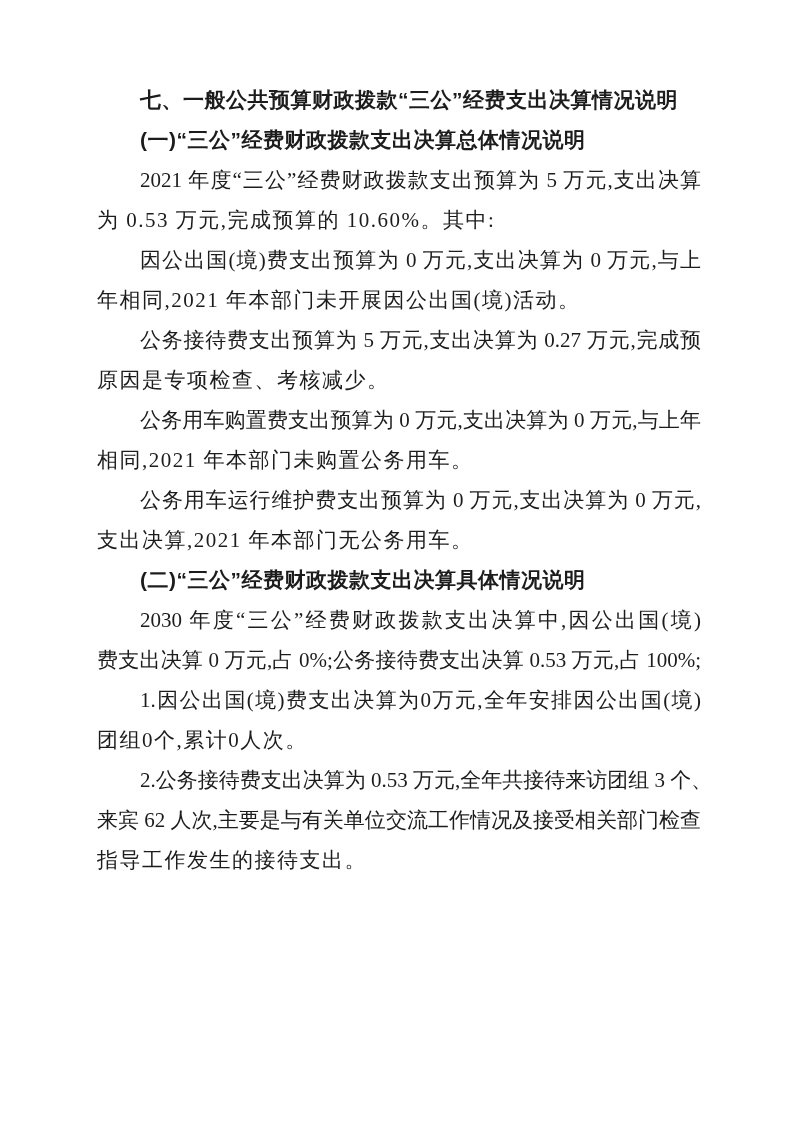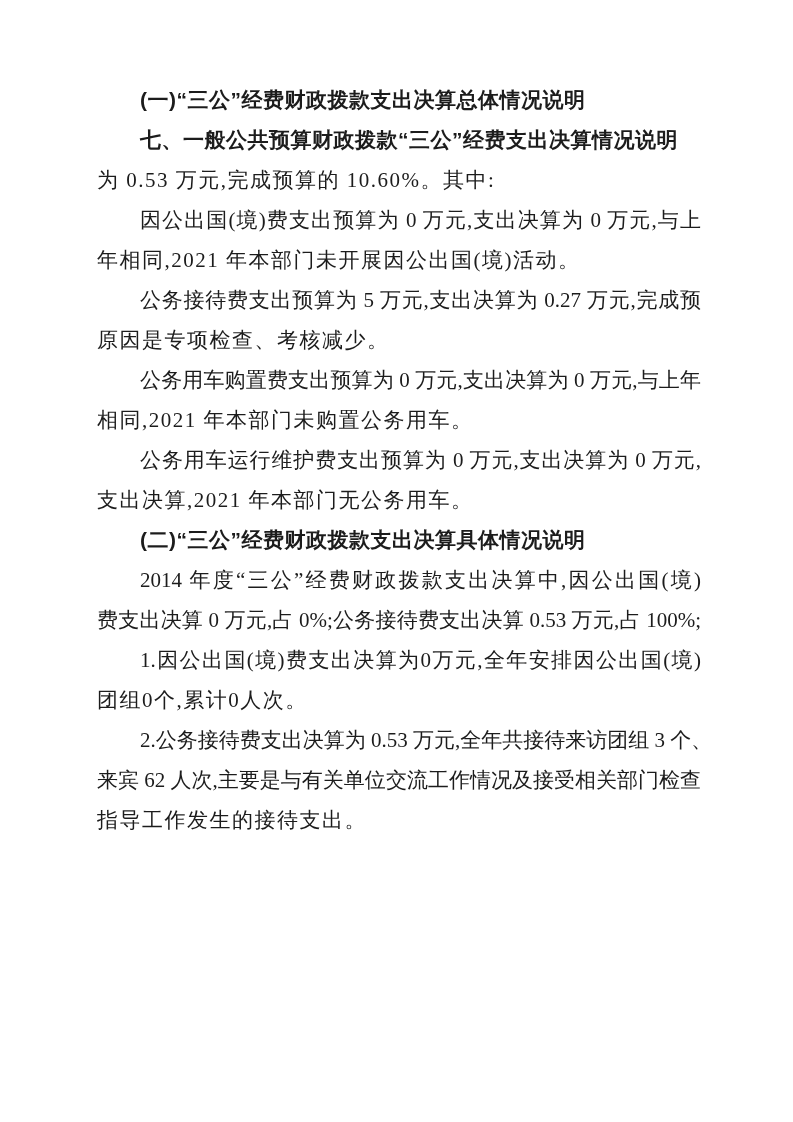--- a/index.html
+++ b/index.html
@@ -49,26 +49,27 @@
     font-weight: 700;
     letter-spacing: 0.5px;
   }
 </style>
 </head>
 <body>
 
 <div class="page">
   <div class="content" id="doc-content">
       <div class="block heading">
+        <div class="line first">七、一般公共预算财政拨款“三公”经费支出决算情况说明</div>
+      </div>
+      <div class="block heading">
         <div class="line first">(一)“三公”经费财政拨款支出决算总体情况说明</div>
       </div>
-      <div class="block heading">
-        <div class="line first">七、一般公共预算财政拨款“三公”经费支出决算情况说明</div>
-      </div>
       <div class="block body">
+        <div class="line first fill">2021 年度“三公”经费财政拨款支出预算为 5 万元,支出决算</div>
         <div class="line">为 0.53 万元,完成预算的 10.60%。其中:</div>
       </div>
       <div class="block body">
         <div class="line first fill">因公出国(境)费支出预算为 0 万元,支出决算为 0 万元,与上</div>
         <div class="line">年相同,2021 年本部门未开展因公出国(境)活动。</div>
       </div>
       <div class="block body">
         <div class="line first fill">公务接待费支出预算为 5 万元,支出决算为 0.27 万元,完成预</div>
         <div class="line">原因是专项检查、考核减少。</div>
       </div>
@@ -77,21 +78,21 @@
         <div class="line">相同,2021 年本部门未购置公务用车。</div>
       </div>
       <div class="block body">
         <div class="line first fill">公务用车运行维护费支出预算为 0 万元,支出决算为 0 万元,</div>
         <div class="line">支出决算,2021 年本部门无公务用车。</div>
       </div>
       <div class="block heading">
         <div class="line first">(二)“三公”经费财政拨款支出决算具体情况说明</div>
       </div>
       <div class="block body">
-        <div class="line first fill">2014 年度“三公”经费财政拨款支出决算中,因公出国(境)</div>
+        <div class="line first fill">2030 年度“三公”经费财政拨款支出决算中,因公出国(境)</div>
         <div class="line fill">费支出决算 0 万元,占 0%;公务接待费支出决算 0.53 万元,占 100%;</div>
       </div>
       <div class="block body">
         <div class="line first fill">1.因公出国(境)费支出决算为0万元,全年安排因公出国(境)</div>
         <div class="line">团组0个,累计0人次。</div>
       </div>
       <div class="block body">
         <div class="line first fill">2.公务接待费支出决算为 0.53 万元,全年共接待来访团组 3 个、</div>
         <div class="line fill">来宾 62 人次,主要是与有关单位交流工作情况及接受相关部门检查</div>
         <div class="line">指导工作发生的接待支出。</div>

